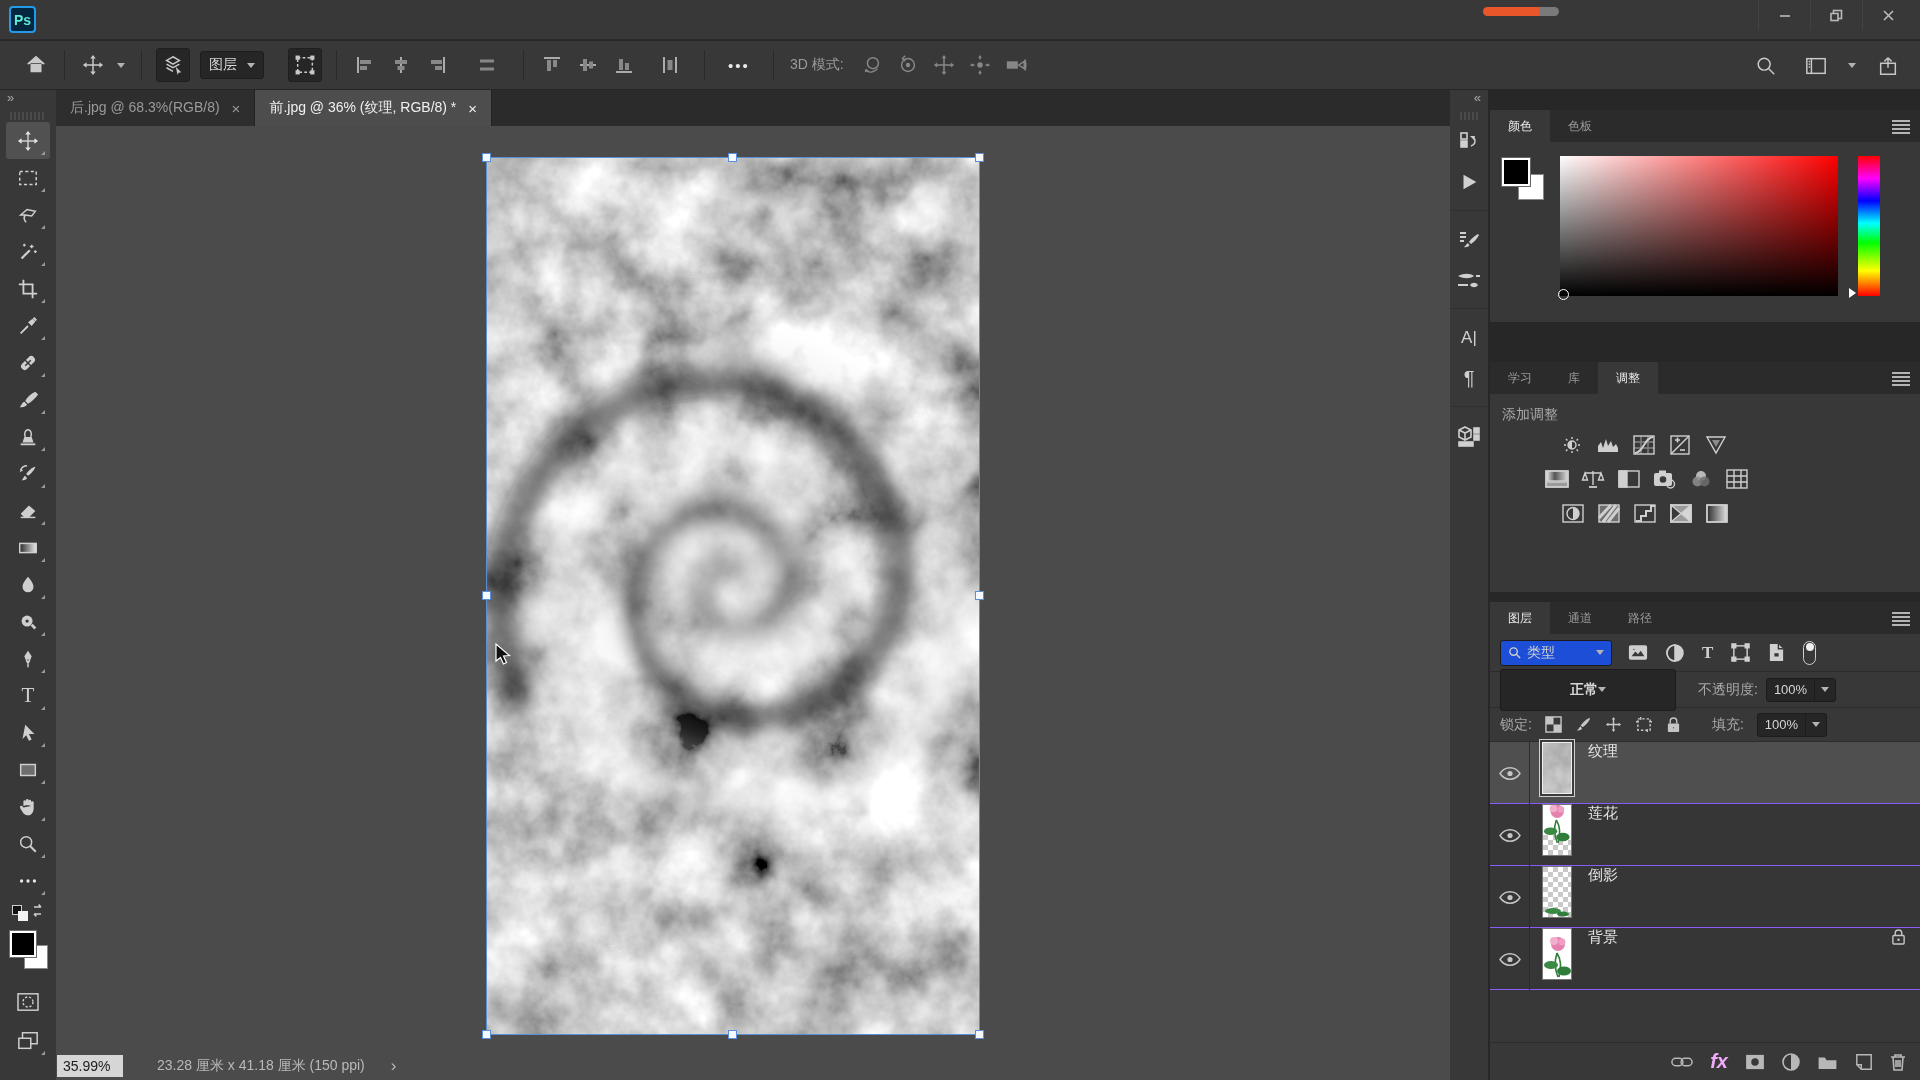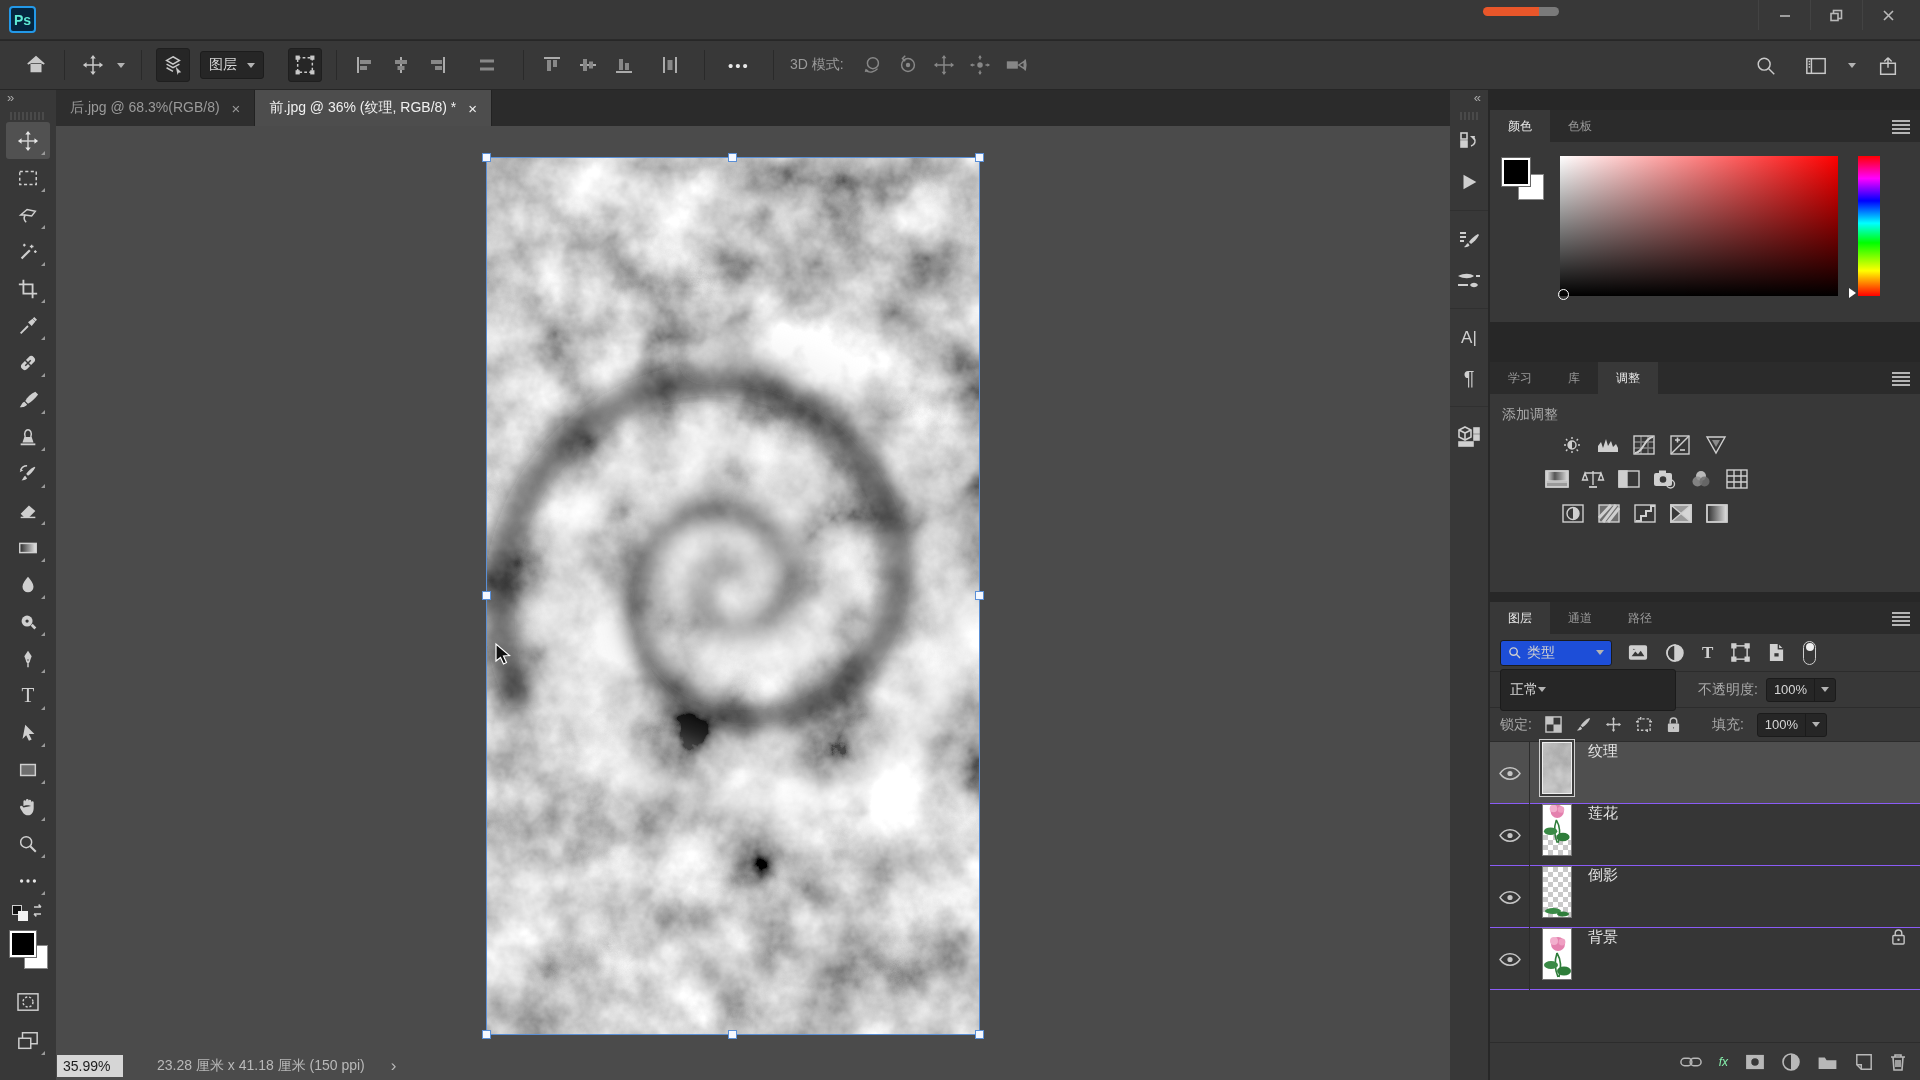--- a/index.html
+++ b/index.html
@@ -127,41 +127,41 @@
   .panel-layers { top:512px; height:478px; }
   .lp-filter { height:38px; display:flex; align-items:center; gap:16px; padding:0 10px; border-bottom:1px solid #2c2c2c; }
   .searchbox { width:112px; height:26px; background:#1d4ed8; border:1px solid #1b1b1b; border-radius:3px;
     display:flex; align-items:center; gap:6px; padding:0 7px; font-size:14px; color:#d0d0d0; }
   .lp-filter-icons { display:flex; gap:18px; align-items:center; }
   .lp-filter-icons svg { stroke:#cfcfcf; fill:none; stroke-width:1.5; }
   .pill { width:13px; height:24px; border:1.5px solid #cfcfcf; border-radius:7px; position:relative; }
   .pill::after { content:''; position:absolute; left:1.5px; top:1px; width:8px; height:8px; background:#efefef; border-radius:50%; }
   .lp-blend { height:36px; display:flex; align-items:center; padding:0 10px; gap:8px; border-bottom:1px solid #2c2c2c; }
   .blendbox { width:176px; height:42px; background:#262626; border:1px solid #1b1b1b; border-radius:3px;
-    display:flex; align-items:center; justify-content:flex-start; padding:0 9px; font-size:14px; }
+    display:flex; align-items:center; justify-content:center; padding:0 9px; font-size:14px;font-weight:bold; }
   .lbl { color:#a8a8a8; font-size:14px; }
   .valbox { height:24px; background:#262626; border:1px solid #1b1b1b; border-radius:3px;
     display:flex; align-items:center; font-size:13px; }
   .valbox span.v { padding:0 7px; }
   .valbox .vc { border-left:1px solid #1b1b1b; padding:0 6px; height:100%; display:flex; align-items:center; }
   .lp-lock { height:34px; display:flex; align-items:center; padding:0 10px; gap:13px; border-bottom:1px solid #2c2c2c; }
   .lp-lock svg { stroke:#c5c5c5; fill:none; stroke-width:1.5; }
   .layerlist { }
   .layer-row { height:62px; display:flex; align-items:flex-start; border-bottom:1px solid #8b5cf6; background:#363636; position:relative; }
   .layer-row.selected { background:#4f4f4f; }
   .eye-cell { width:40px; height:62px; display:flex; align-items:center; justify-content:center; border-right:1px solid #2c2c2c; }
   .thumb { width:30px; height:52px; margin-left:12px; border:1px solid #777; background:#fff; position:relative; }
   .thumb.bracket { border:1px solid #eee; box-shadow:0 0 0 2px #3c3c3c, 0 0 0 3px #cfcfcf; }
   .lname { margin-left:16px; font-size:15px; color:#e2e2e2; }
   .row-lock { position:absolute; right:14px; }
   .lp-bottom { position:absolute; left:0; bottom:0; width:430px; height:38px; border-top:1px solid #2c2c2c;
     display:flex; align-items:center; justify-content:flex-end; gap:17px; padding-right:14px; background:#383838; }
   .lp-bottom .bicon { display:flex; align-items:center; }
   .lp-bottom svg { stroke:#b8b8b8; fill:none; stroke-width:1.6; }
-  .fxtxt { color:#86efac; font-size:12px; font-style:italic; font-weight:normal; }
+  .fxtxt { color:#f0abfc; font-size:20px; font-style:italic; font-weight:bold; }
 </style>
 </head>
 <body>
 
 <svg width="0" height="0" style="position:absolute">
   <defs>
     <filter id="clouds" x="0%" y="0%" width="100%" height="100%">
       <feTurbulence type="fractalNoise" baseFrequency="0.013 0.013" numOctaves="5" seed="8" result="n"></feTurbulence>
       <feColorMatrix in="n" type="matrix" values="0.9 0.9 0.9 0 -0.75  0.9 0.9 0.9 0 -0.75  0.9 0.9 0.9 0 -0.75  0 0 0 0 1"></feColorMatrix>
     </filter>

